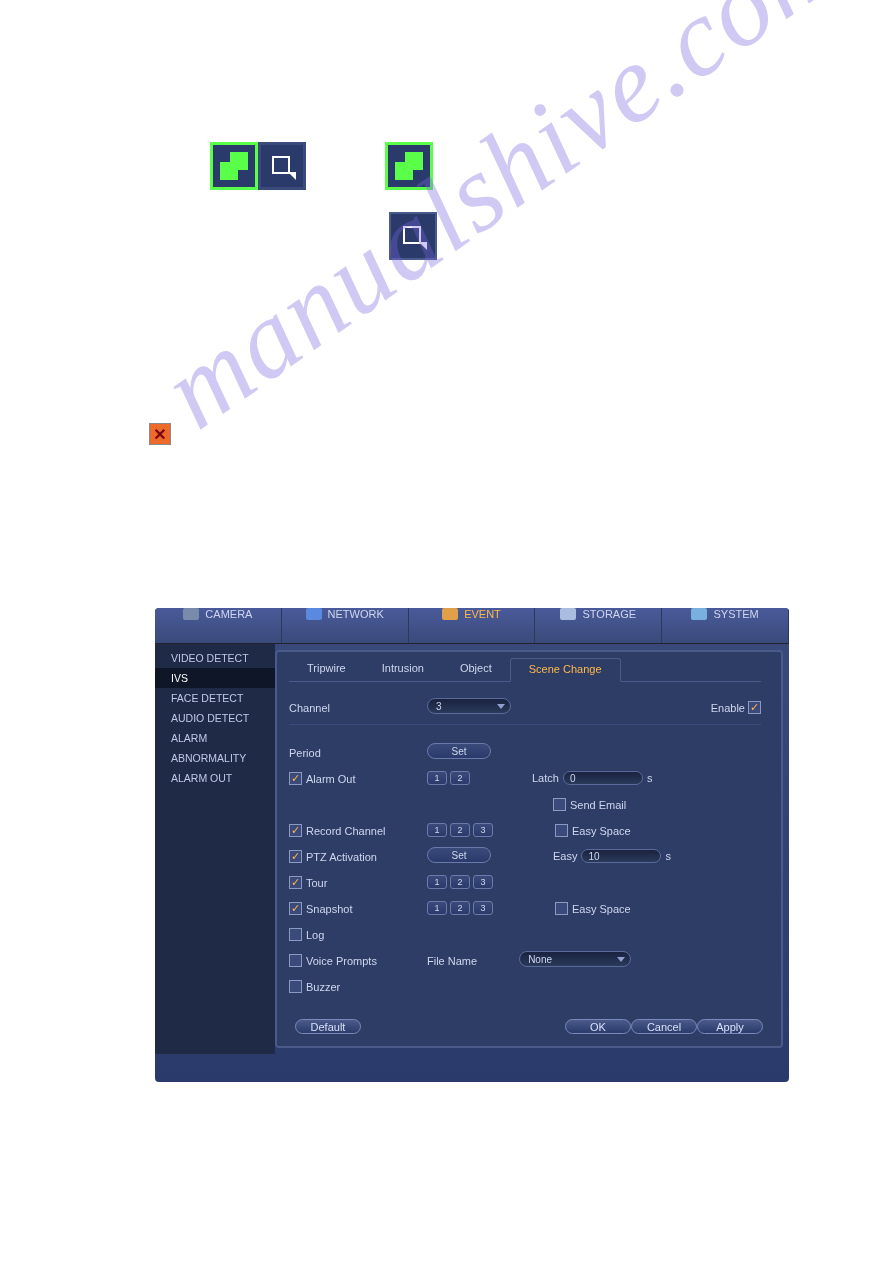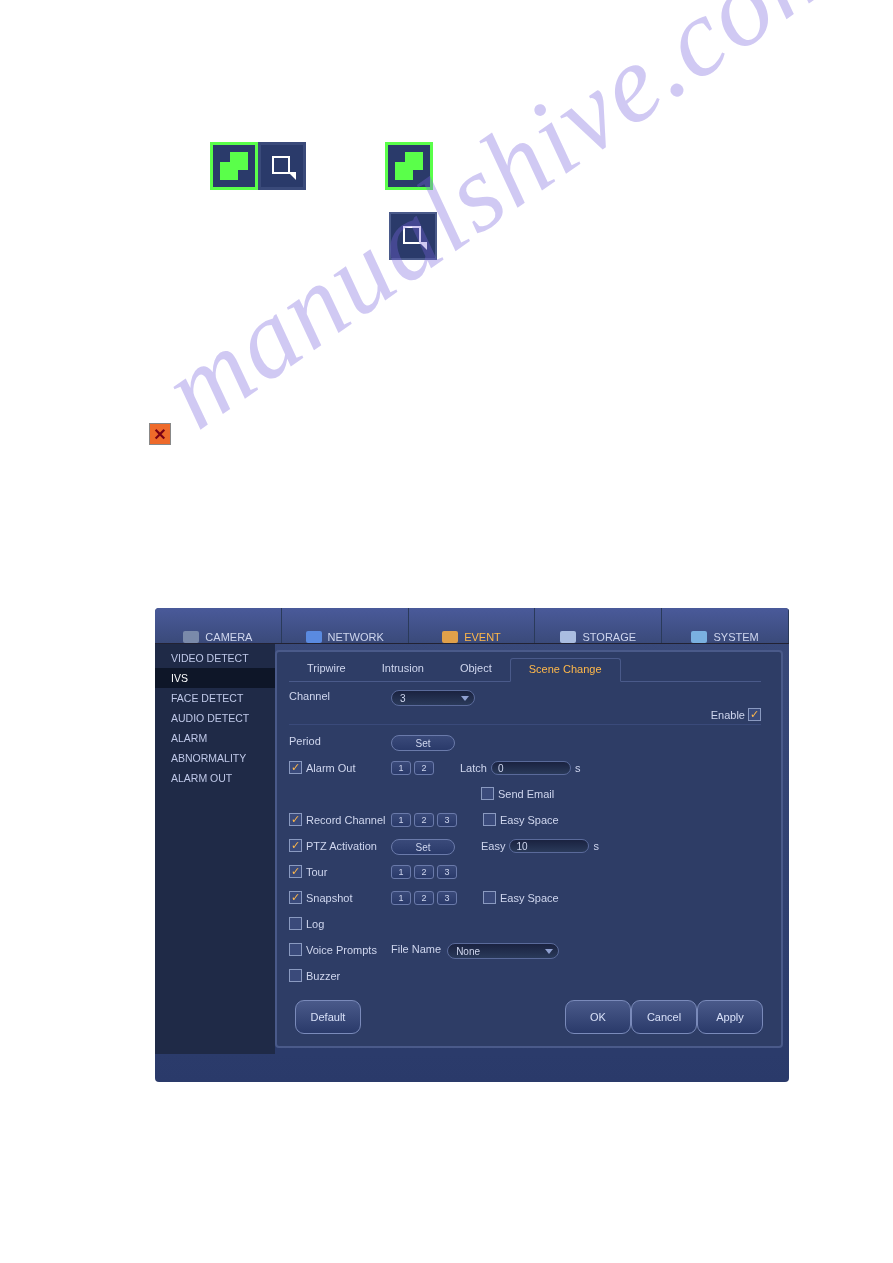--- a/index.html
+++ b/index.html
@@ -83,21 +83,21 @@
     letter-spacing:1px;
   }
   .topnav {
     height: 36px;
     background: linear-gradient(#4a5a9a, #3a4a7a);
     display:flex;
     border-bottom:1px solid #223;
   }
   .topnav-item {
     flex:1;
-    display:flex; align-items:flex-end; justify-content:center;
+    display:flex; align-items:flex-start; justify-content:center;
     gap:6px;
     border-right:1px solid #2a3a5a;
     color:#cfd6ee;
     font-size:11px;
     cursor:pointer;
   }
   .topnav-item.active { color:#ffb84a; }
   .nav-icon { width:16px; height:12px; background:#5a8ae0; display:inline-block; border-radius:2px; }
   .nav-icon.cam { background:#7a8aaa; }
   .nav-icon.evt { background:#e0a04a; }
@@ -140,21 +140,21 @@
   }
   .tab.active {
     color:#ffb84a;
     border:1px solid #4a5a8a;
     border-bottom-color:#2e3d66;
     border-radius:3px 3px 0 0;
     background:#2e3d66;
     margin-bottom:-1px;
   }
 
-  .row { display:flex; align-items:flex-start; height:24px; margin-bottom:2px; }
+  .row { display:flex; align-items:flex-end; height:24px; margin-bottom:2px;gap:36px; }
   .lb { width:102px; color:#cfd6ee; font-size:11px; display:flex; align-items:center; gap:4px; }
   .lbright { margin-left:18px; color:#cfd6ee; font-size:11px; display:flex; align-items:center; gap:4px;}
   .sep { height:1px; background:#3a4a7a; margin:10px 0; }
 
   .select {
     width:84px; height:16px;
     background:linear-gradient(#1a2240,#2a3a5a);
     border:1px solid #5a6a9a;
     border-radius:8px;
     color:#cfd6ee;
@@ -210,21 +210,21 @@
     padding:0 6px;
     display:flex;align-items:center;
   }
   .footer-btns {
     position:absolute;
     bottom:12px; left:18px; right:18px;
     display:flex;
   }
   .footer-btns .right { margin-left:auto; display:flex; gap:0; }
   .fbtn {
-    width:66px;height:34px;
+    width:66px;height:15px;
     background:linear-gradient(#4a5a8a,#2a3a6a);
     border:1px solid #7a8aba;
     border-radius:9px;
     color:#d8e0f8;font-size:11px;
     display:flex;align-items:center;justify-content:center;
     cursor:pointer;
   }
   .spacer-right { margin-left: 26px; }
 </style>
 </head>

